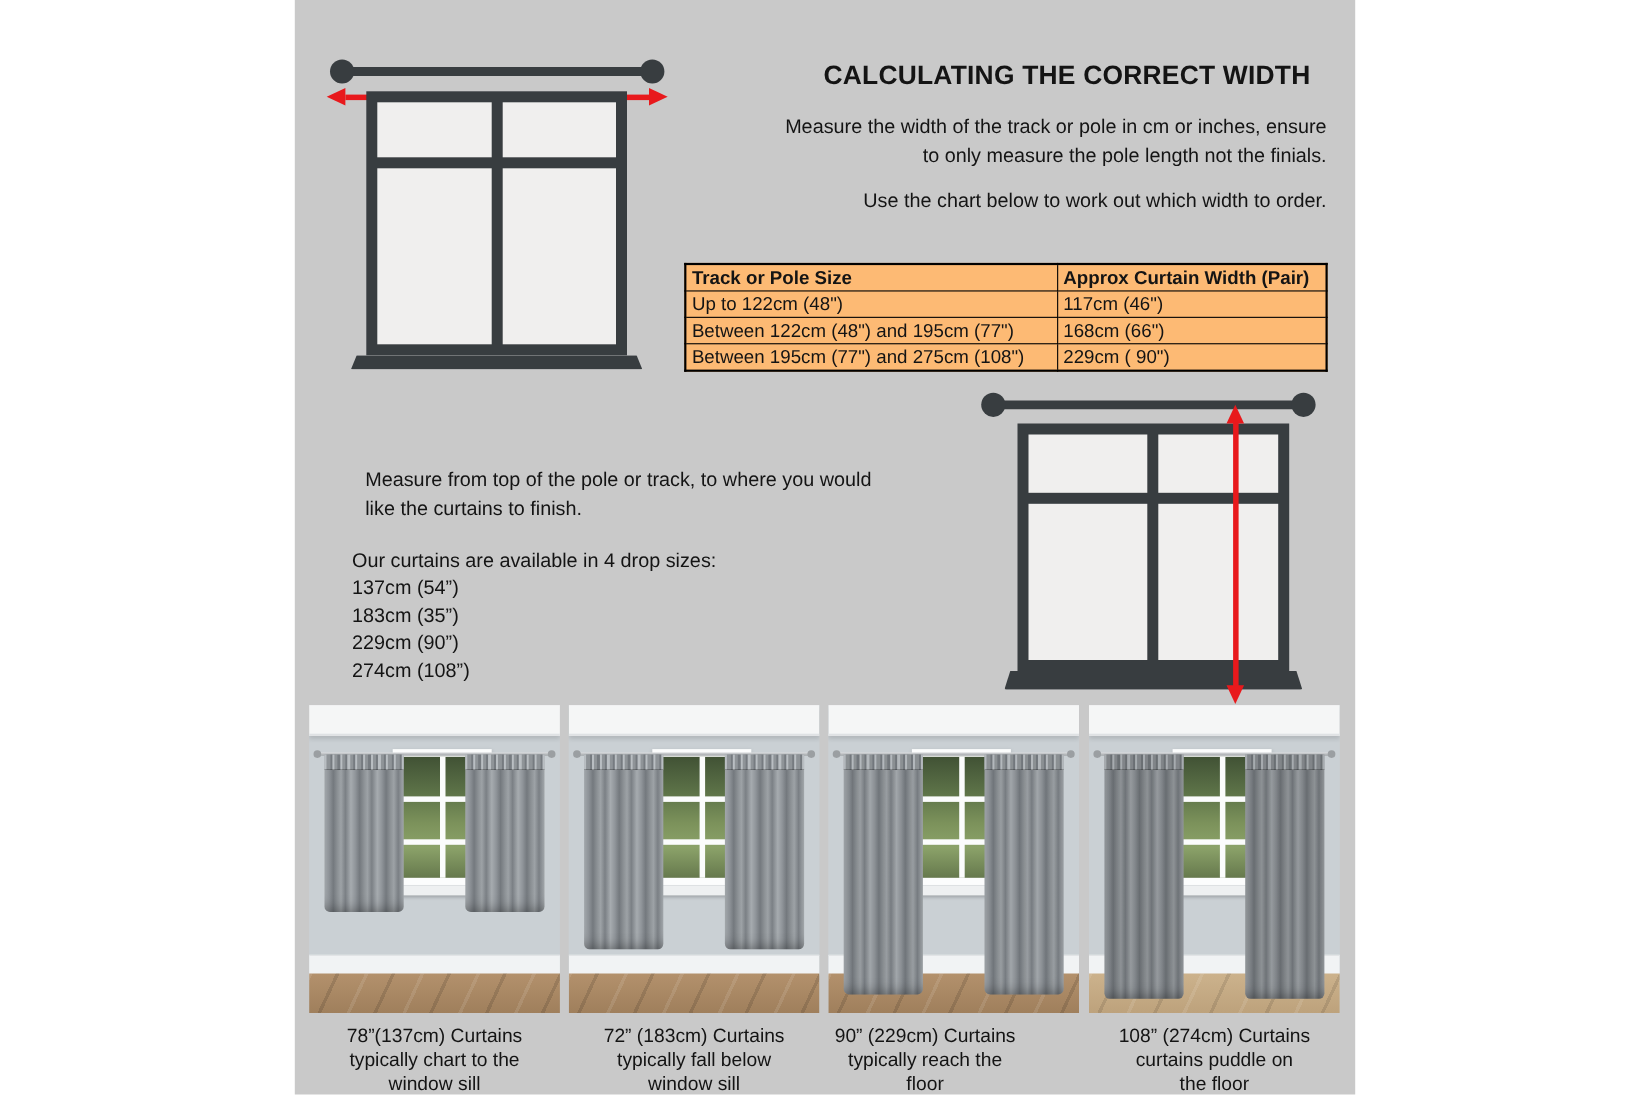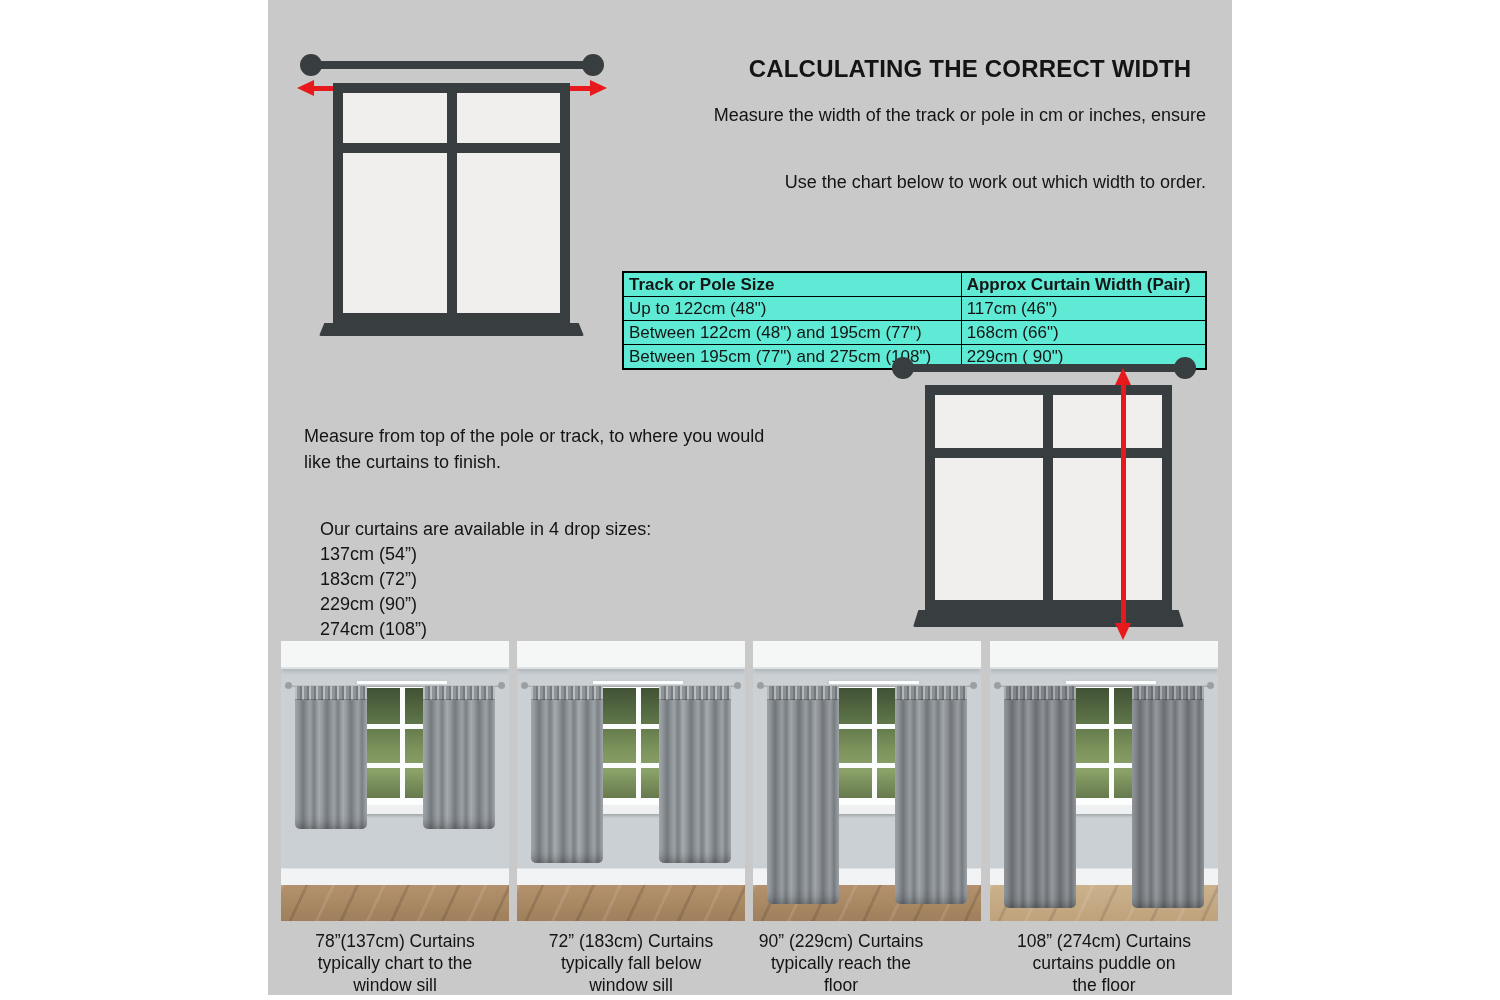--- a/index.html
+++ b/index.html
@@ -48,26 +48,26 @@
   #arrow-drop{left:853px;top:384px;height:240px;}
 
   
   .sec-title{position:absolute;font-weight:bold;font-size:24px;letter-spacing:.2px;white-space:nowrap;}
   #width-title{left:402px;top:55px;width:600px;text-align:center;}
   #drop-title{left:52px;top:371px;}
 
   .body-txt{position:absolute;font-size:18px;line-height:26px;}
   #width-intro{right:26px;top:102px;text-align:right;}
   #width-hint{right:26px;top:169px;text-align:right;}
-  #drop-intro{left:36px;top:423px;line-height:26px;}
-  #drop-sizes{left:52px;top:517px;line-height:25px;}
+  #drop-intro{left:64px;top:423px;line-height:26px;}
+  #drop-sizes{left:52px;top:497px;line-height:25px;}
 
   
   .size-table{position:absolute;left:354px;top:239px;width:585px;border-collapse:collapse;
-        background:#5eead4;border:2px solid #000;font-size:17px;margin-top:32px;}
+        background:#fdba74;border:2px solid #000;font-size:17px;}
   .size-table th,.size-table td{border:1px solid #000;padding:1px 5px;height:21px;text-align:left;
         font-weight:normal;white-space:nowrap;}
   .size-table th{font-weight:bold;}
   .size-table .c1{width:58%;}
 
   
   .photo{position:absolute;top:641px;width:228px;height:280px;background:#cad0d4;overflow:hidden;}
   #photo-0{left:13px;} #photo-1{left:249px;} #photo-2{left:485px;} #photo-3{left:722px;}
 
   .ceiling{position:absolute;left:0;right:0;top:0;height:26px;background:#f5f6f6;
@@ -123,20 +123,21 @@
       <div class="pane tl"></div>
       <div class="pane tr"></div>
       <div class="pane bl"></div>
       <div class="pane br"></div>
     </div>
     <div class="sill" id="sill-left"></div>
 
     <div class="sec-title" id="width-title">CALCULATING THE CORRECT WIDTH</div>
     <div class="body-txt" id="width-intro">
       <div>Measure the width of the track or pole in cm or inches, ensure</div>
+      <div>to only measure the pole length not the finials.</div>
     </div>
     <div class="body-txt" id="width-hint">Use the chart below to work out which width to order.</div>
 
     <table class="size-table">
       <thead>
         <tr>
           <th class="c1">Track or Pole Size</th>
           <th>Approx Curtain Width (Pair)</th>
         </tr>
       </thead>
@@ -156,21 +157,21 @@
       </tbody>
     </table>
 
     <div class="body-txt" id="drop-intro">
       <div>Measure from top of the pole or track, to where you would</div>
       <div>like the curtains to finish.</div>
     </div>
     <div class="body-txt" id="drop-sizes">
       <div>Our curtains are available in 4 drop sizes:</div>
       <div>137cm (54”)</div>
-      <div>183cm (72”)</div>
+      <div>183cm (35”)</div>
       <div>229cm (90”)</div>
       <div>274cm (108”)</div>
     </div>
 
     <div class="pole" id="pole-right"></div>
     <div class="win" id="win-right">
       <div class="pane tl"></div>
       <div class="pane tr"></div>
       <div class="pane bl"></div>
       <div class="pane br"></div>

